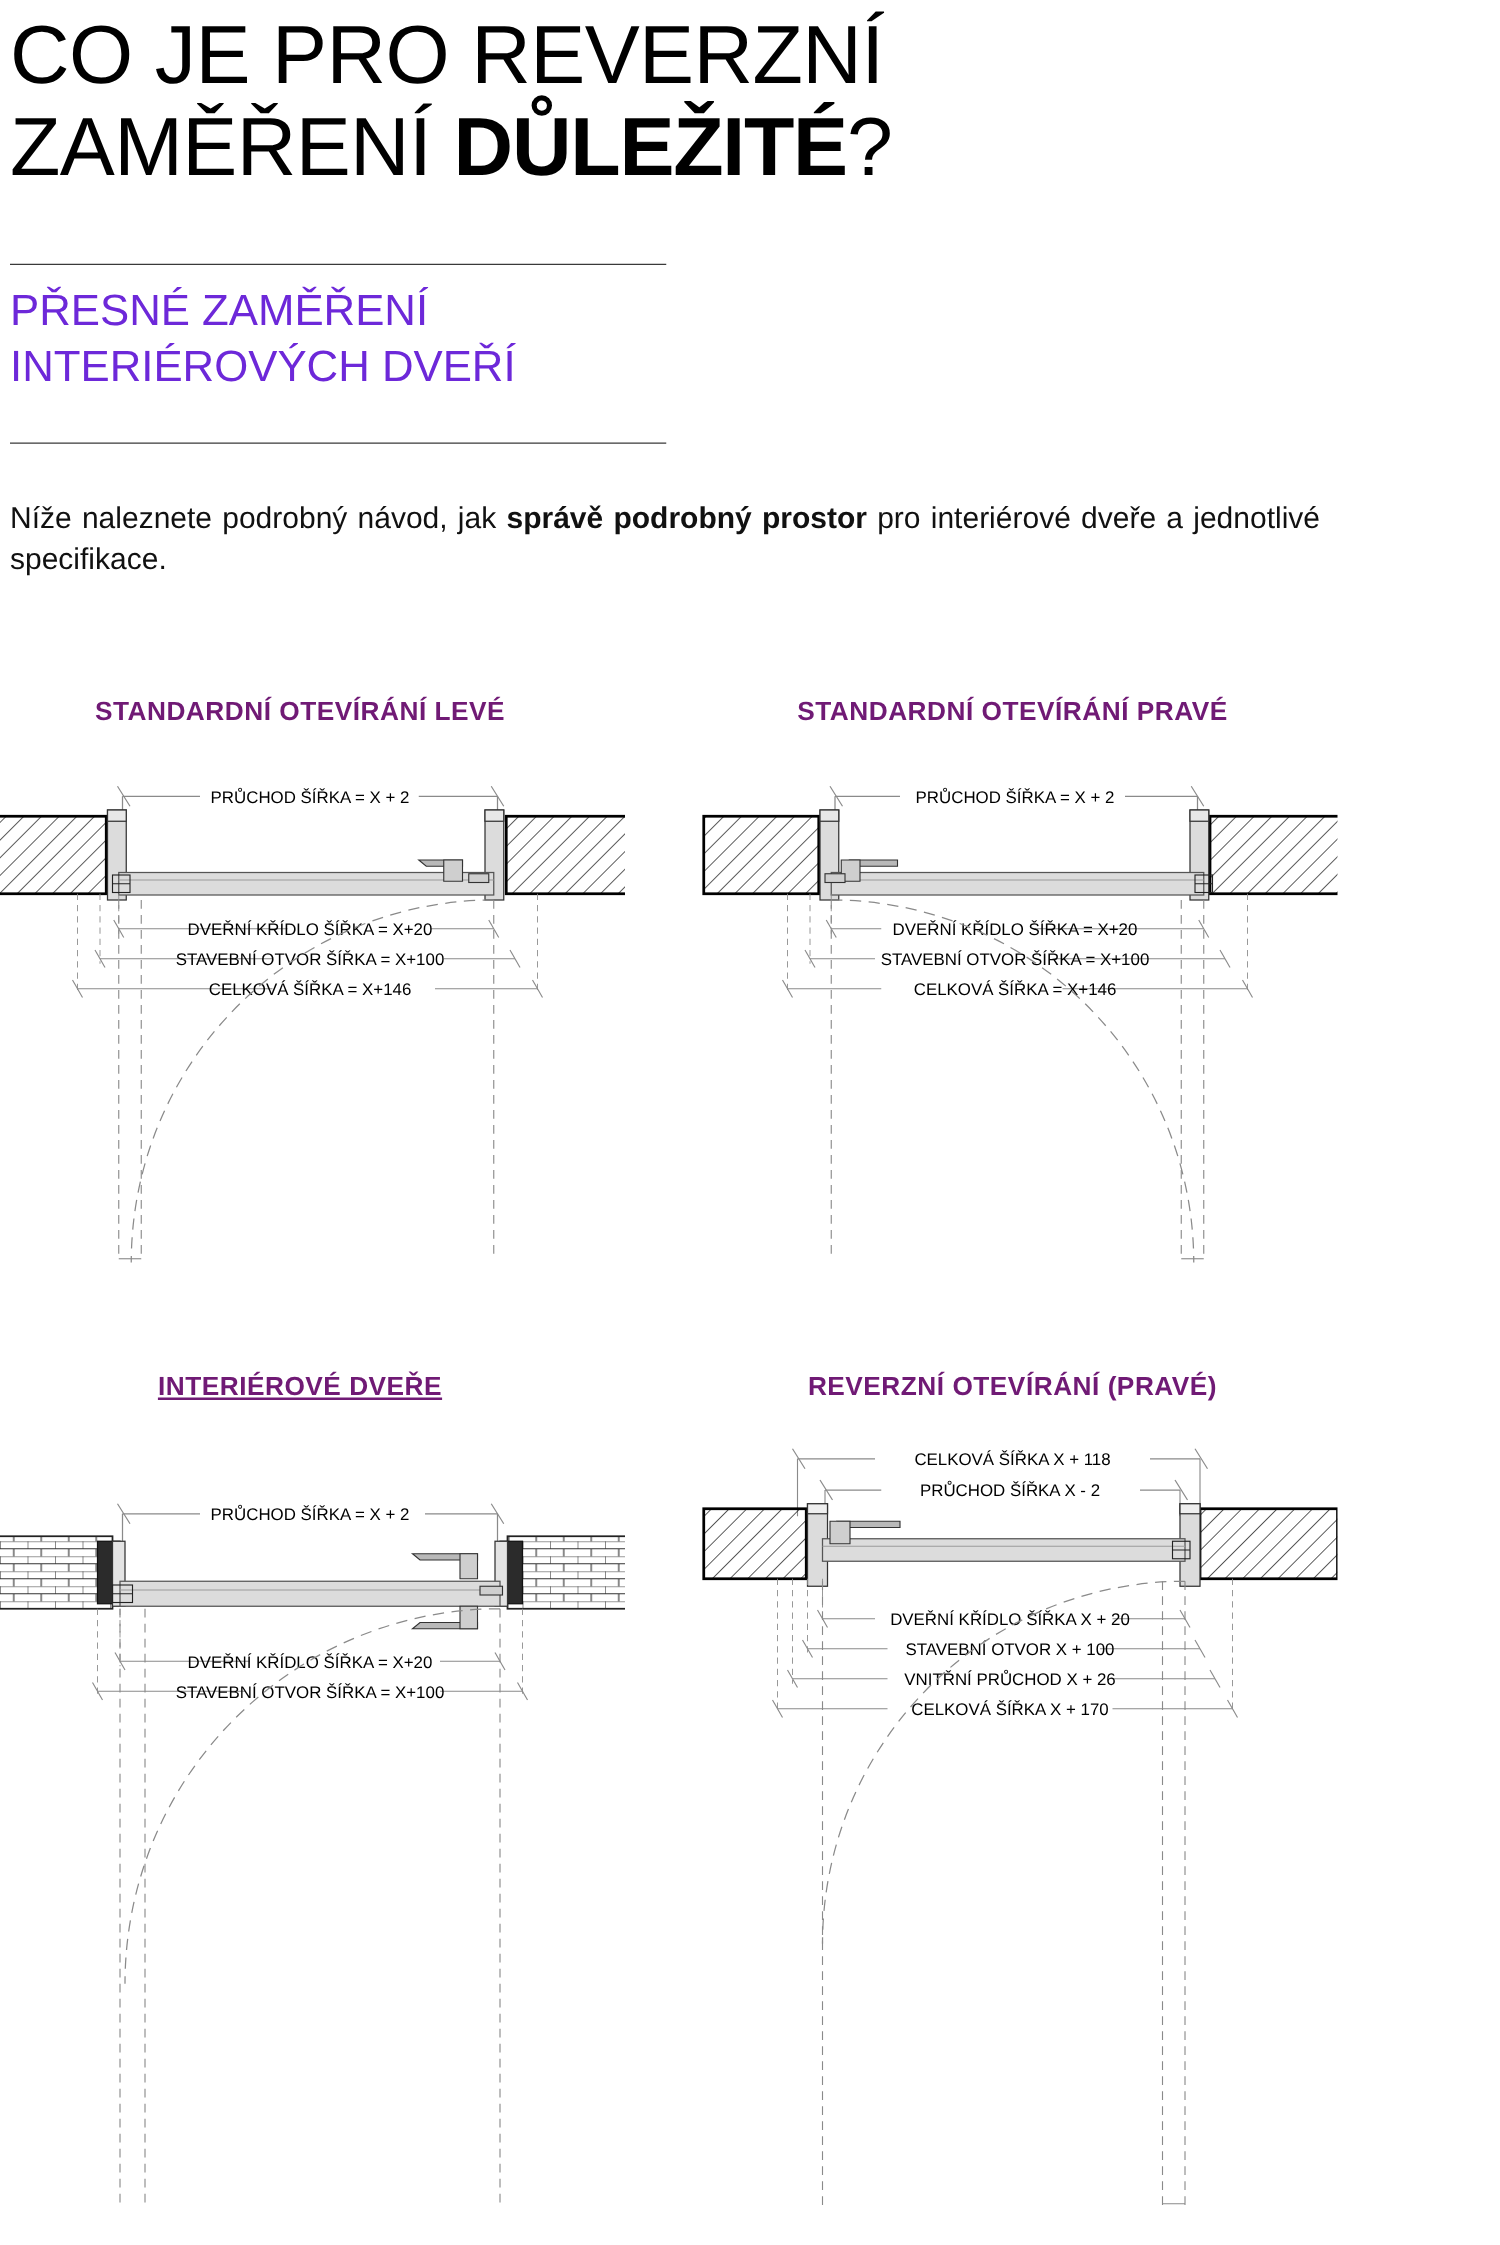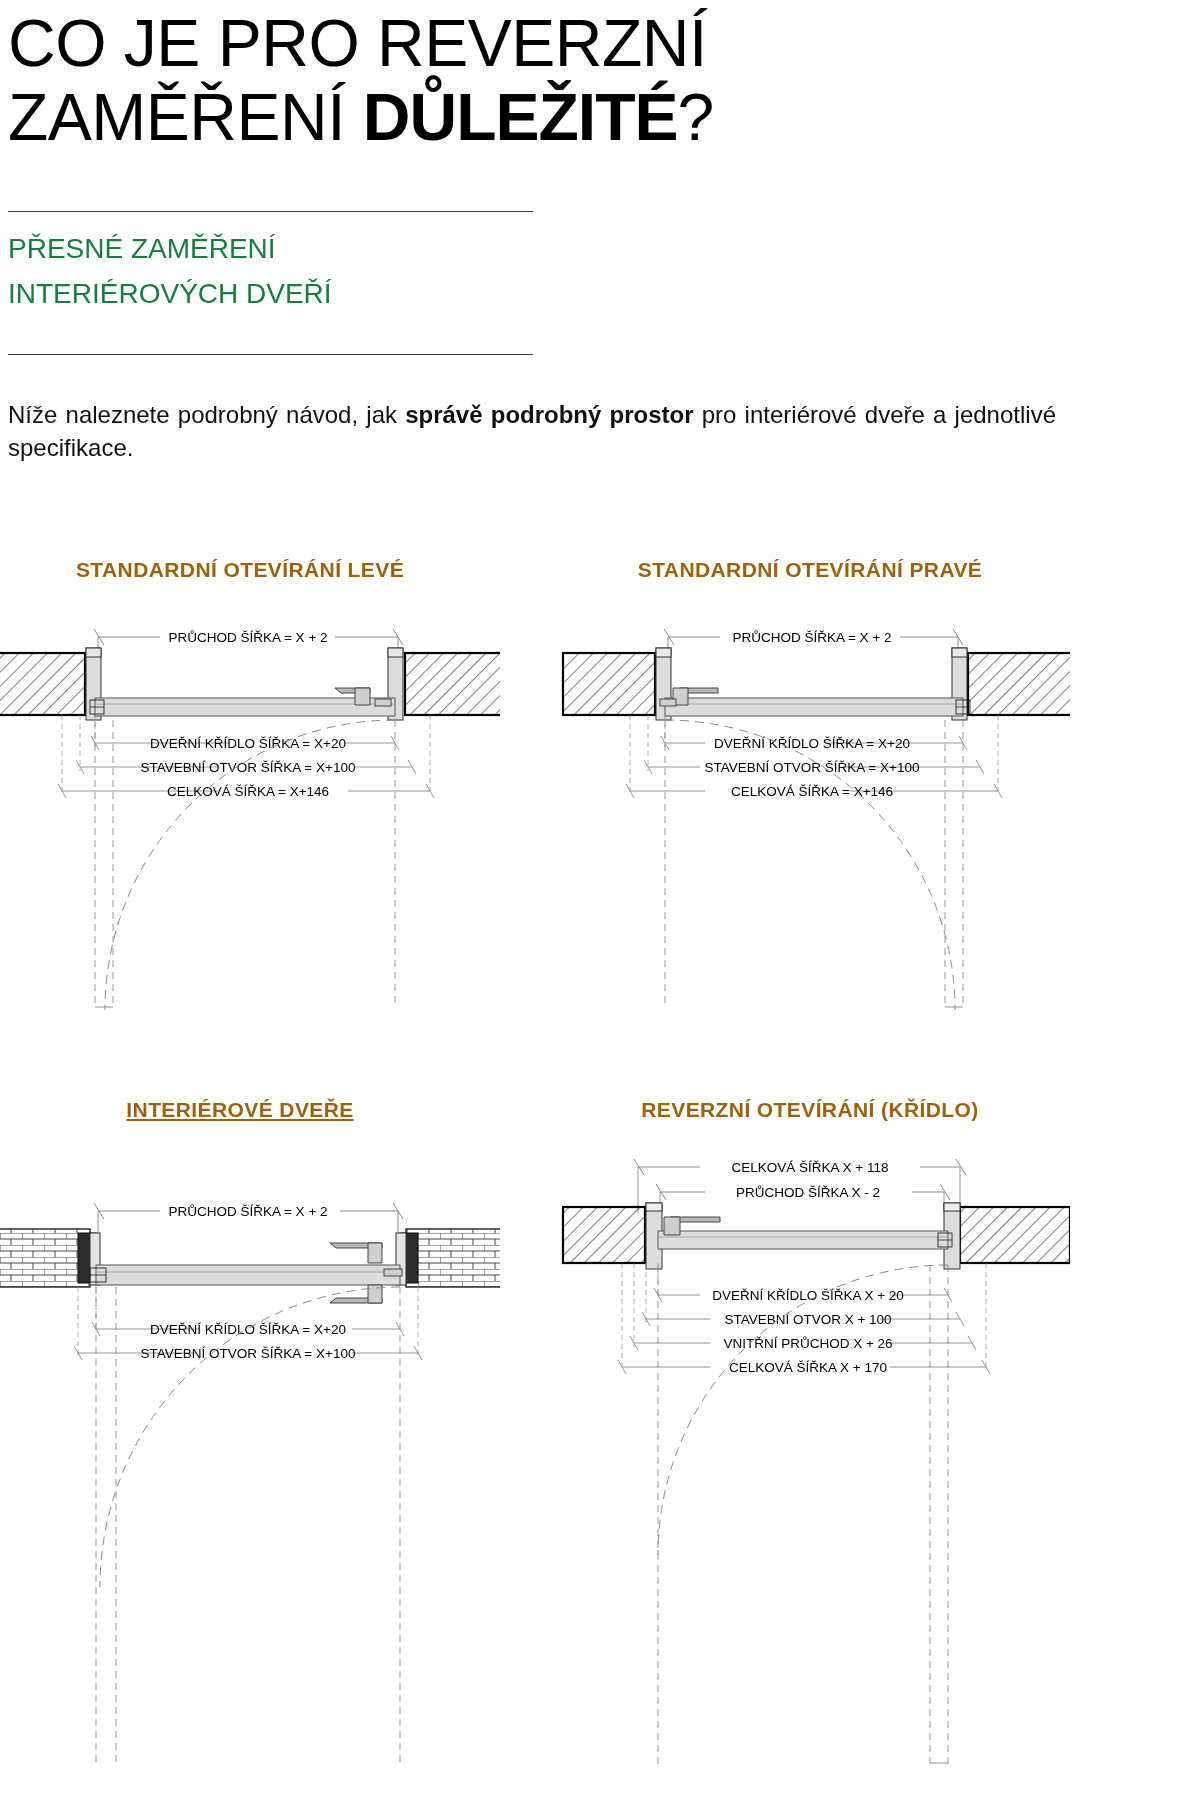--- a/index.html
+++ b/index.html
@@ -55,24 +55,24 @@
   }
   .rule-top { top: 211px; }
   .rule-bottom { top: 354px; }
 
   .subtitle {
     position: absolute;
     left: 8px;
     top: 226px;
     width: 700px;
     font-weight: 300;
-    font-size: 28px;
+    font-size: 35px;
     line-height: 45px;
     letter-spacing: 0px;
-    color: #15803d;
+    color: #6d28d9;
   }
 
   .intro {
     position: absolute;
     left: 8px;
     top: 374px;
     width: 1048px;
     font-size: 24px;
     line-height: 33px;
     text-align: justify;
@@ -80,21 +80,21 @@
   }
   .intro b { font-weight: 700; }
 
   
   .sec-head {
     position: absolute;
     font-weight: 700;
     font-size: 21px;
     line-height: 26px;
     letter-spacing: 0.4px;
-    color: #a16207;
+    color: #701a75;
     text-align: center;
   }
 
   
   .diagram {
     position: absolute;
   }
   .diagram svg { display: block; }
 
   .dimtext {
@@ -265,21 +265,21 @@
       <path d="M 385 105 L 385 392" stroke="#8a8a8a" stroke-width="0.9" stroke-dasharray="7,5" fill="none"></path>
       <path d="M 105 105 A 290 290 0 0 1 395 395" stroke="#8a8a8a" stroke-width="1" stroke-dasharray="9,6" fill="none"></path>
       <line x1="385" y1="392" x2="403" y2="392" stroke="#8a8a8a" stroke-width="0.9"></line>
     </svg>
   </div>
 
   <div class="sec-head" style="left:0px; top:1097px; width:480px;text-decoration:underline;">
     <div>INTERIÉROVÉ DVEŘE</div>
   </div>
 
-  <div class="sec-head" style="left:560px; top:1097px; width:500px;">REVERZNÍ OTEVÍRÁNÍ (KŘÍDLO)</div>
+  <div class="sec-head" style="left:560px; top:1097px; width:500px;">REVERZNÍ OTEVÍRÁNÍ (PRAVÉ)</div>
 
   <div class="diagram" style="left:0px; top:1185px;">
     <svg width="500" height="600" viewBox="0 0 500 600" xmlns="http://www.w3.org/2000/svg">
       <defs>
         <pattern id="brickL" width="22" height="12" patternUnits="userSpaceOnUse">
           <rect width="22" height="12" fill="#ffffff"></rect>
           <path d="M0 0 H22 M0 6 H22 M0 0 V6 M11 6 V12" stroke="#333" stroke-width="0.9"></path>
         </pattern>
       </defs>
 

